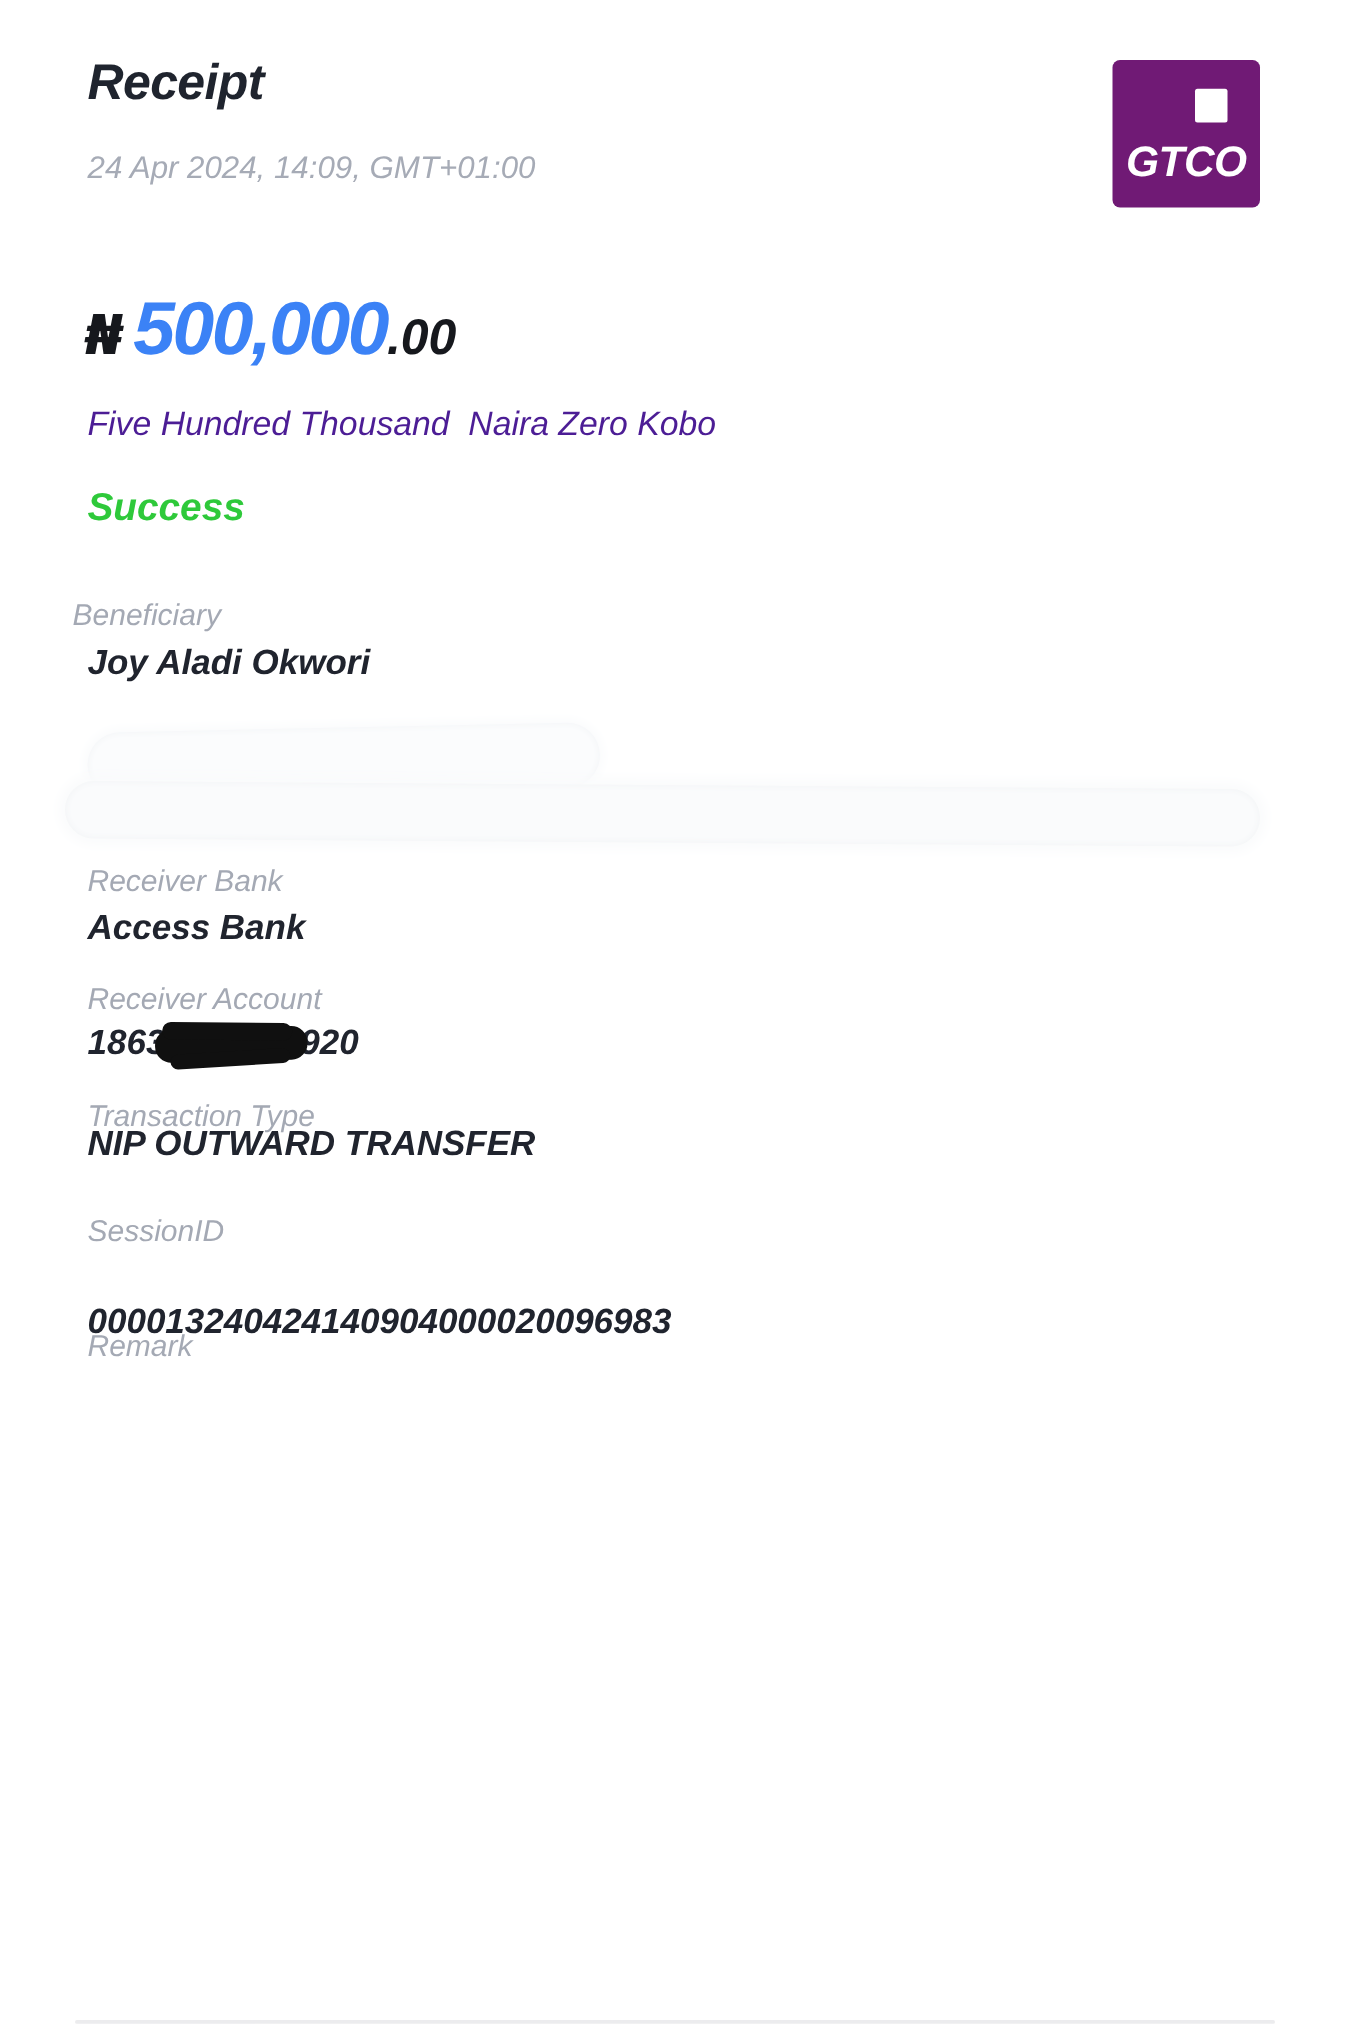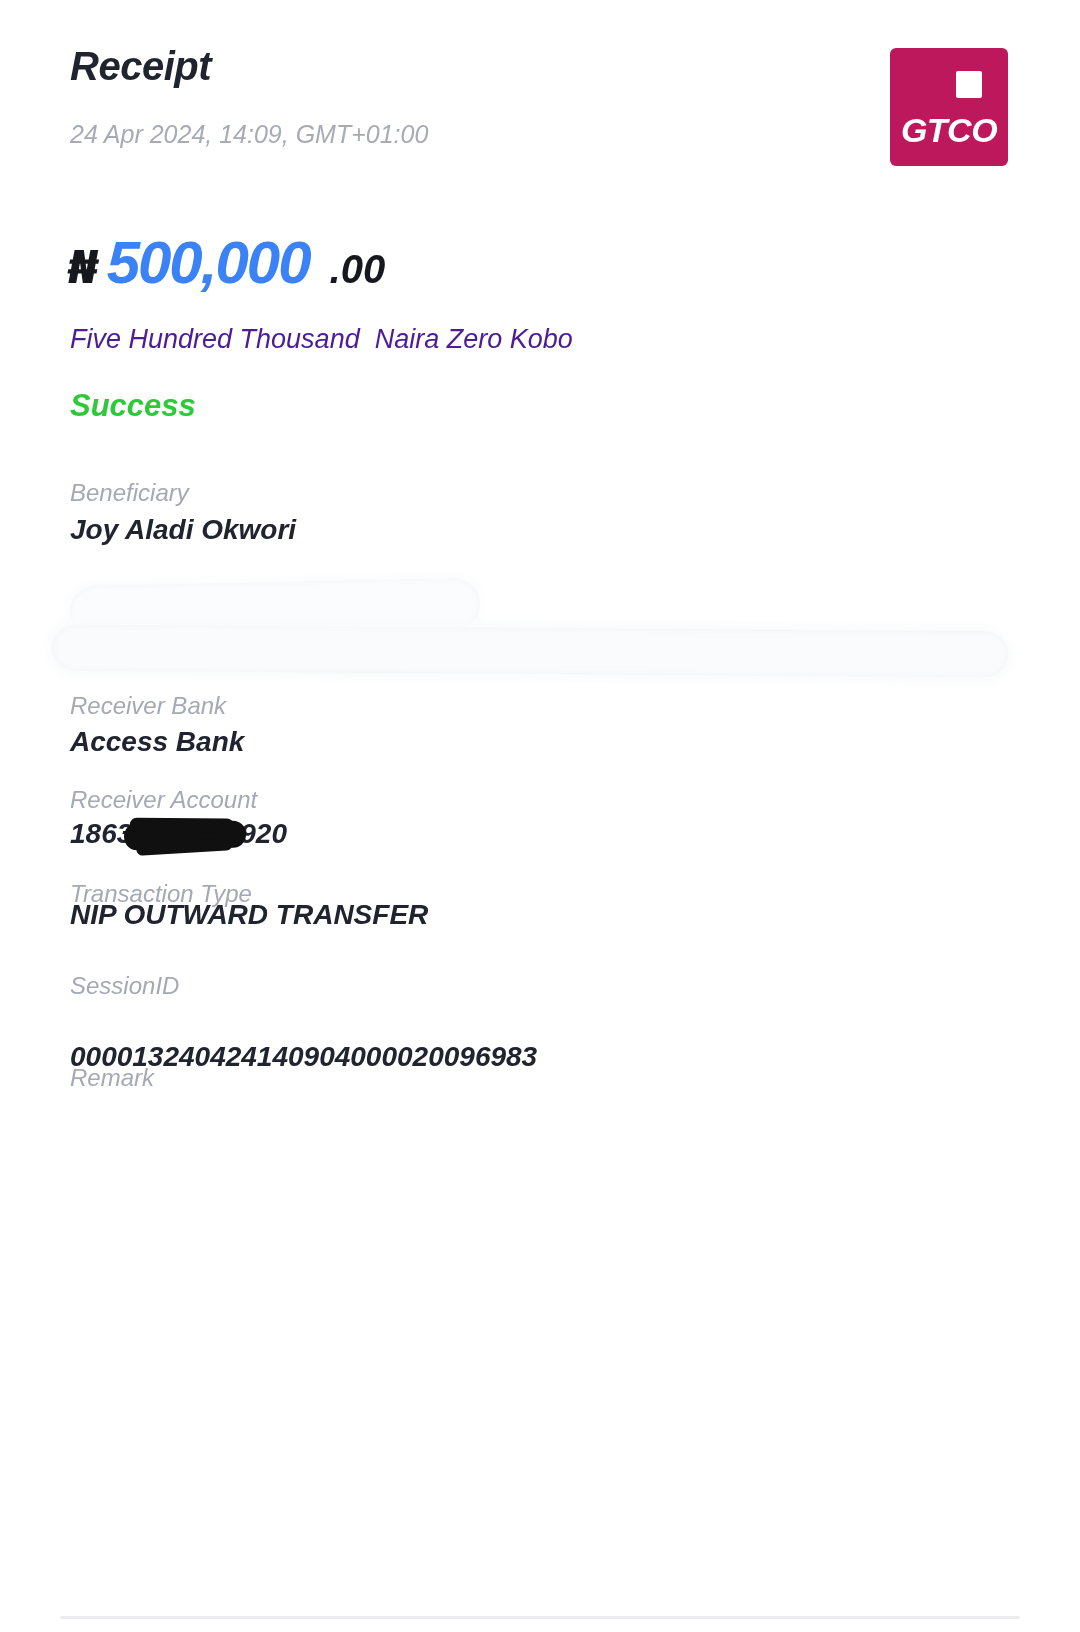--- a/index.html
+++ b/index.html
@@ -47,35 +47,35 @@
   }
   .naira {
     font-family: "DejaVu Sans", sans-serif;
     font-size: 44px; font-weight: 700; color: #16181d;
     margin-right: 8px;
   }
   .amount-major {
     font-size: 60px; font-weight: 700; color: #3b82f6; letter-spacing: -2px;
   }
   .amount-minor {
-    font-size: 40px; font-weight: 700; color: #16181d; margin-left: 20px;
+    font-size: 40px; font-weight: 700; color: #16181d; margin-left: 0;
   }
   .amount-words {
     position: absolute; left: 70px; top: 324px;
     font-size: 27px; color: #4c1d95; white-space: pre-wrap;
   }
   .status {
     position: absolute; left: 70px; top: 388px;
     font-size: 31px; font-weight: 700;
   }
 
   .label { font-size: 24px; color: #a4a9b4; font-weight: 400; }
   .value { font-size: 28px; color: #20242e; font-weight: 700; }
 
-  .f-beneficiary-label   { position: absolute; left: 70px; top: 479px; }
+  .f-beneficiary-label   { position: absolute; left: 58px; top: 479px; }
   .f-beneficiary-value   { position: absolute; left: 70px; top: 514px; }
   .f-receiverbank-label  { position: absolute; left: 70px; top: 692px; }
   .f-receiverbank-value  { position: absolute; left: 70px; top: 726px; }
   .f-receiveracct-label  { position: absolute; left: 70px; top: 786px; }
   .f-receiveracct-value  { position: absolute; left: 70px; top: 818px; display: flex; align-items: center; }
   .f-txntype-label       { position: absolute; left: 70px; top: 880px; }
   .f-txntype-value       { position: absolute; left: 70px; top: 899px; }
   .f-session-label       { position: absolute; left: 70px; top: 972px; }
   .f-session-value       { position: absolute; left: 70px; top: 1005px; margin-top: 36px; }
   .f-remark-label        { position: absolute; left: 70px; top: 1064px; }
@@ -123,21 +123,21 @@
   }
 </style>
 </head>
 <body>
 
 <div class="page">
 
   <div class="title">Receipt</div>
   <div class="datetime">24 Apr 2024, 14:09, GMT+01:00</div>
 
-  <div class="logo" id="gtco-logo" style="background: #be185d;">
+  <div class="logo" id="gtco-logo" style="background: #701a75;">
     <span class="logo-inner-square"></span>
     <span class="logo-text">GTCO</span>
   </div>
 
   <div class="amount-row">
     <span class="naira">₦</span>
     <span class="amount-major">500,000</span>
     <span class="amount-minor">.00</span>
   </div>
   <div class="amount-words">Five Hundred Thousand  Naira Zero Kobo</div>

